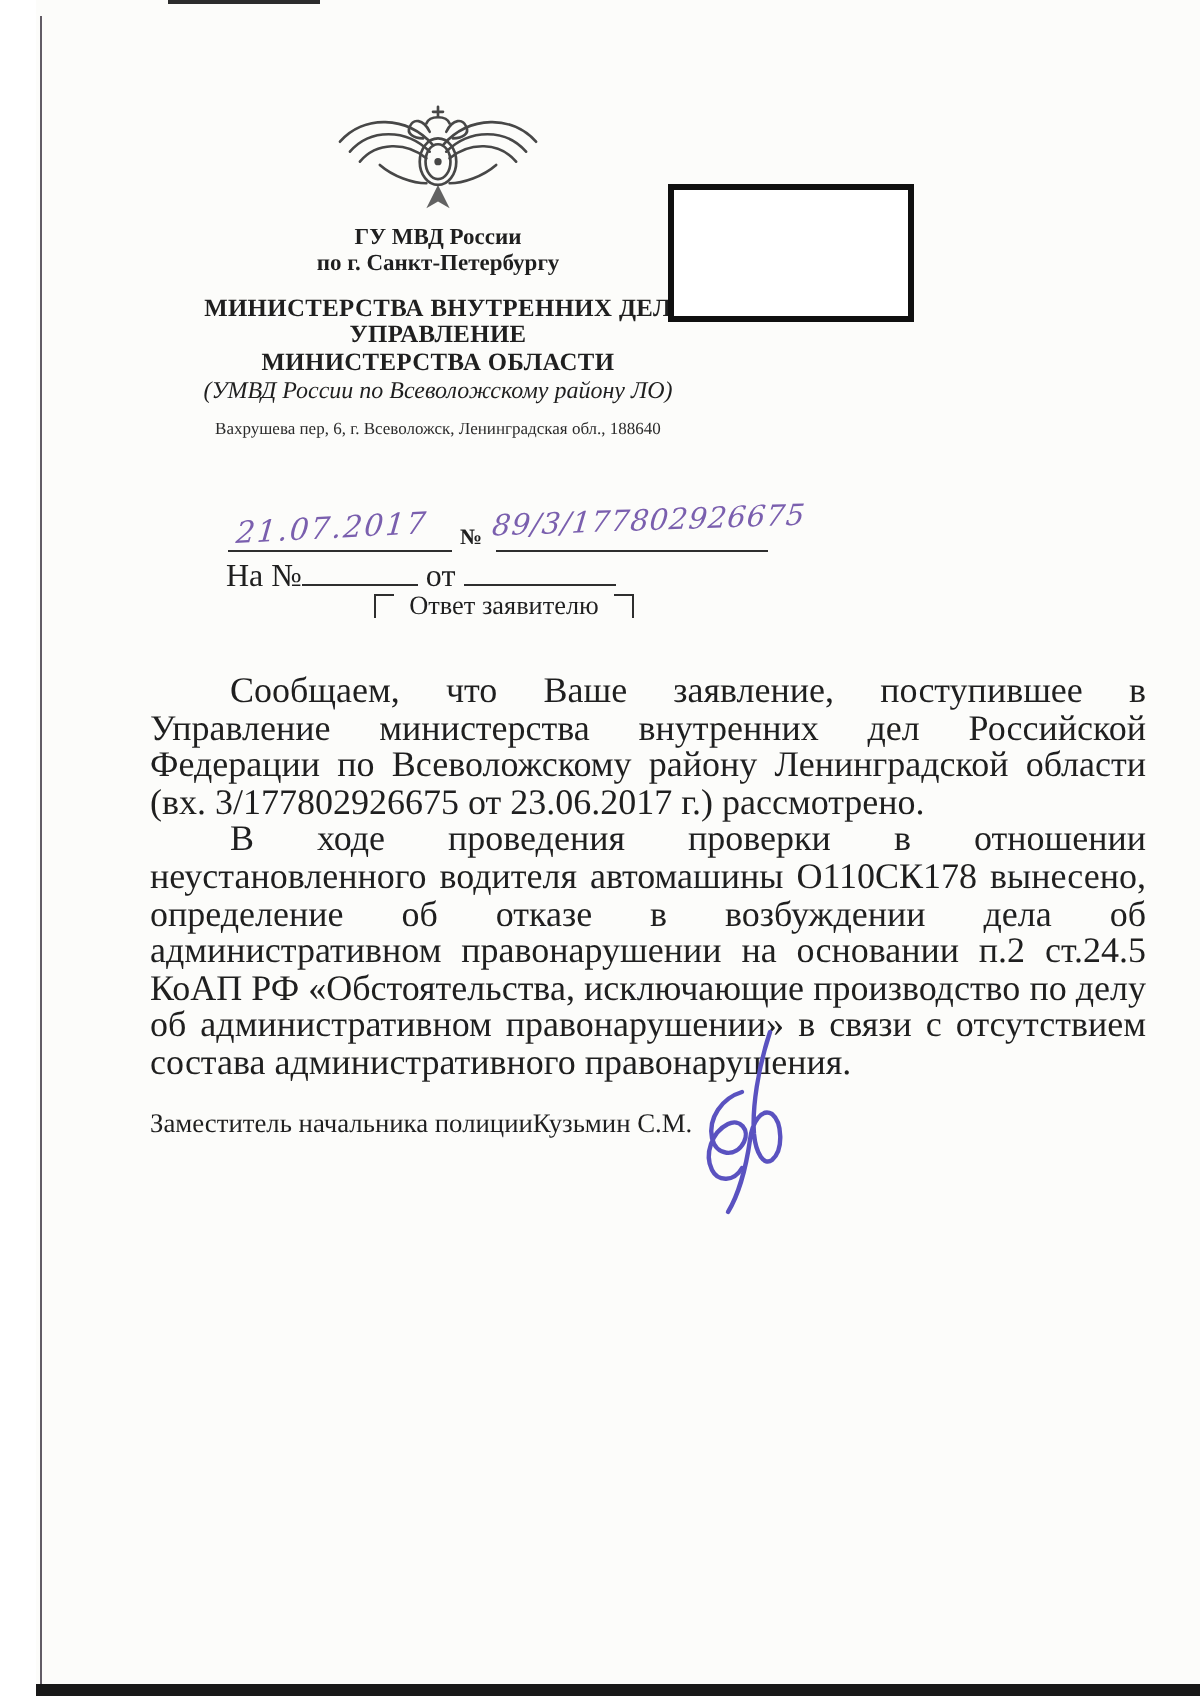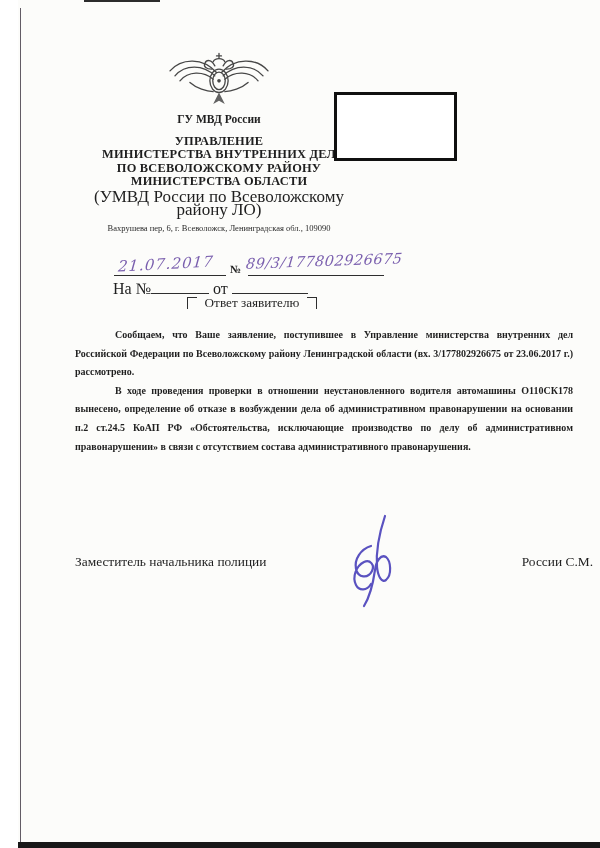--- a/index.html
+++ b/index.html
@@ -15,21 +15,21 @@
   
   .scan-left{position:absolute;left:2px;top:8px;width:1px;height:834px;background:#46404a;opacity:.85;}
   .scan-bottom{position:absolute;left:0;bottom:0;width:100%;height:6px;background:#181818;}
   .scan-topdash{position:absolute;left:66px;top:0;width:76px;height:2px;background:#2c2c2c;}
 
   
   .header{position:absolute;left:55px;top:50px;width:292px;text-align:center;}
   .emblem{display:block;margin:0 auto;}
   .org-parent{font-weight:bold;font-size:11.5px;line-height:13px;margin-top:3px;}
   .org-main{font-weight:bold;font-size:12.4px;line-height:13.4px;margin-top:9px;letter-spacing:.2px;}
-  .org-short{font-size:17px;line-height:13px;margin-top:1px;}
+  .org-short{font-size:12px;line-height:13px;margin-top:1px;font-style:italic;}
   .address{font-size:8.5px;line-height:10px;margin-top:7px;color:#2a2a2a;}
 
   
   .redaction{position:absolute;left:316px;top:92px;width:117px;height:63px;border:3px solid #101010;background:#fff;}
 
   
   .ref{position:absolute;left:90px;top:254px;width:290px;font-size:11px;}
   .hw{font-family:"DejaVu Serif", serif;font-style:italic;color:#7a5fae;font-size:15px;white-space:nowrap;}
   .hw-date{position:absolute;left:10px;top:1px;transform:rotate(-3deg) skewX(-8deg);letter-spacing:1px;}
   .hw-num{position:absolute;left:138px;top:-1px;transform:rotate(-2deg) skewX(-8deg);letter-spacing:.5px;font-size:14.5px;}
@@ -40,25 +40,25 @@
   .ref-row2{position:absolute;left:5px;top:26px;font-size:16px;white-space:nowrap;}
   .ref-row2 .dash{display:inline-block;border-bottom:1.2px solid #2e2e2e;height:10px;}
   .d1{width:58px;}
   .d2{width:76px;}
   .reply-note{position:absolute;left:46px;top:41px;width:196px;display:flex;align-items:flex-start;justify-content:center;font-size:13.2px;}
   .corner{width:9px;height:11px;border-top:1.4px solid #2e2e2e;margin-top:2px;}
   .corner-l{border-left:1.4px solid #2e2e2e;margin-right:8px;}
   .corner-r{border-right:1.4px solid #2e2e2e;margin-left:8px;}
 
   
-  .body-text{position:absolute;left:57px;top:326px;width:498px;font-size:10px;line-height:18.6px;text-align:justify;font-weight:bold;}
+  .body-text{position:absolute;left:57px;top:336px;width:498px;font-size:18px;line-height:18.6px;text-align:justify;}
   .body-text p{margin:0;text-indent:40px;}
 
   
-  .sig-row{position:absolute;left:57px;top:554px;width:518px;display:flex;justify-content:space-between;font-size:13.4px;}
+  .sig-row{position:absolute;left:57px;top:554px;width:518px;display:flex;font-size:13.4px;}
   .sig-scribble{position:absolute;left:328px;top:514px;}
 </style>
 </head>
 <body>
 
 <div id="page">
 
   <div class="scan-left"></div>
   <div class="scan-bottom"></div>
   <div class="scan-topdash"></div>
@@ -80,31 +80,31 @@
         <path d="M58 13 C60 8 70 8 72 13"></path>
         <ellipse cx="65" cy="36" rx="11" ry="14"></ellipse>
         <ellipse cx="65" cy="36" rx="7.5" ry="10.5"></ellipse>
       </g>
       <circle cx="65" cy="36" r="2.2" fill="#474747"></circle>
       <path d="M65 50 L58 64 L65 60 L72 64 Z" fill="#474747" opacity="0.85"></path>
     </svg>
 
     <div class="org-parent">
       <div>ГУ МВД России</div>
+      <div>по г. Санкт-Петербургу</div>
     </div>
 
     <div class="org-main">
+      <div>МИНИСТЕРСТВА ВНУТРЕННИХ ДЕЛ</div>
       <div>УПРАВЛЕНИЕ</div>
-      <div>МИНИСТЕРСТВА ВНУТРЕННИХ ДЕЛ</div>
-      <div>ПО ВСЕВОЛОЖСКОМУ РАЙОНУ</div>
       <div>МИНИСТЕРСТВА ОБЛАСТИ</div>
     </div>
 
     <div class="org-short">(УМВД России по Всеволожскому району ЛО)</div>
-    <div class="address">Вахрушева пер, 6, г. Всеволожск, Ленинградская обл., 109090</div>
+    <div class="address">Вахрушева пер, 6, г. Всеволожск, Ленинградская обл., 188640</div>
   </div>
 
   <div class="redaction"></div>
 
   <div class="ref">
     <span class="hw hw-date">21.07.2017</span>
     <span class="num-sign">№</span>
     <span class="hw hw-num">89/3/177802926675</span>
     <span class="uline u1"></span>
     <span class="uline u2"></span>
@@ -129,16 +129,16 @@
   <svg class="sig-scribble" width="62" height="98" viewBox="0 0 62 98">
     <g stroke="#5a52c0" stroke-width="2.2" fill="none" stroke-linecap="round">
       <path d="M39 2 C33 20 30 40 31 53 C32 63 36 69 40 66 C46 61 45 47 40 43 C35 40 30 47 29 56"></path>
       <path d="M25 32 C15 35 8 45 10 55 C12 64 22 65 26 57 C29 51 24 45 18 48 C10 52 6 63 10 71 C13 77 21 77 25 70"></path>
       <path d="M29 56 C27 70 23 84 18 92"></path>
     </g>
   </svg>
 
   <div class="sig-row">
     <span>Заместитель начальника  полиции</span>
-    <span>России С.М.</span>
+    <span>Кузьмин С.М.</span>
   </div>
 
 </div>
 
 </body></html>

